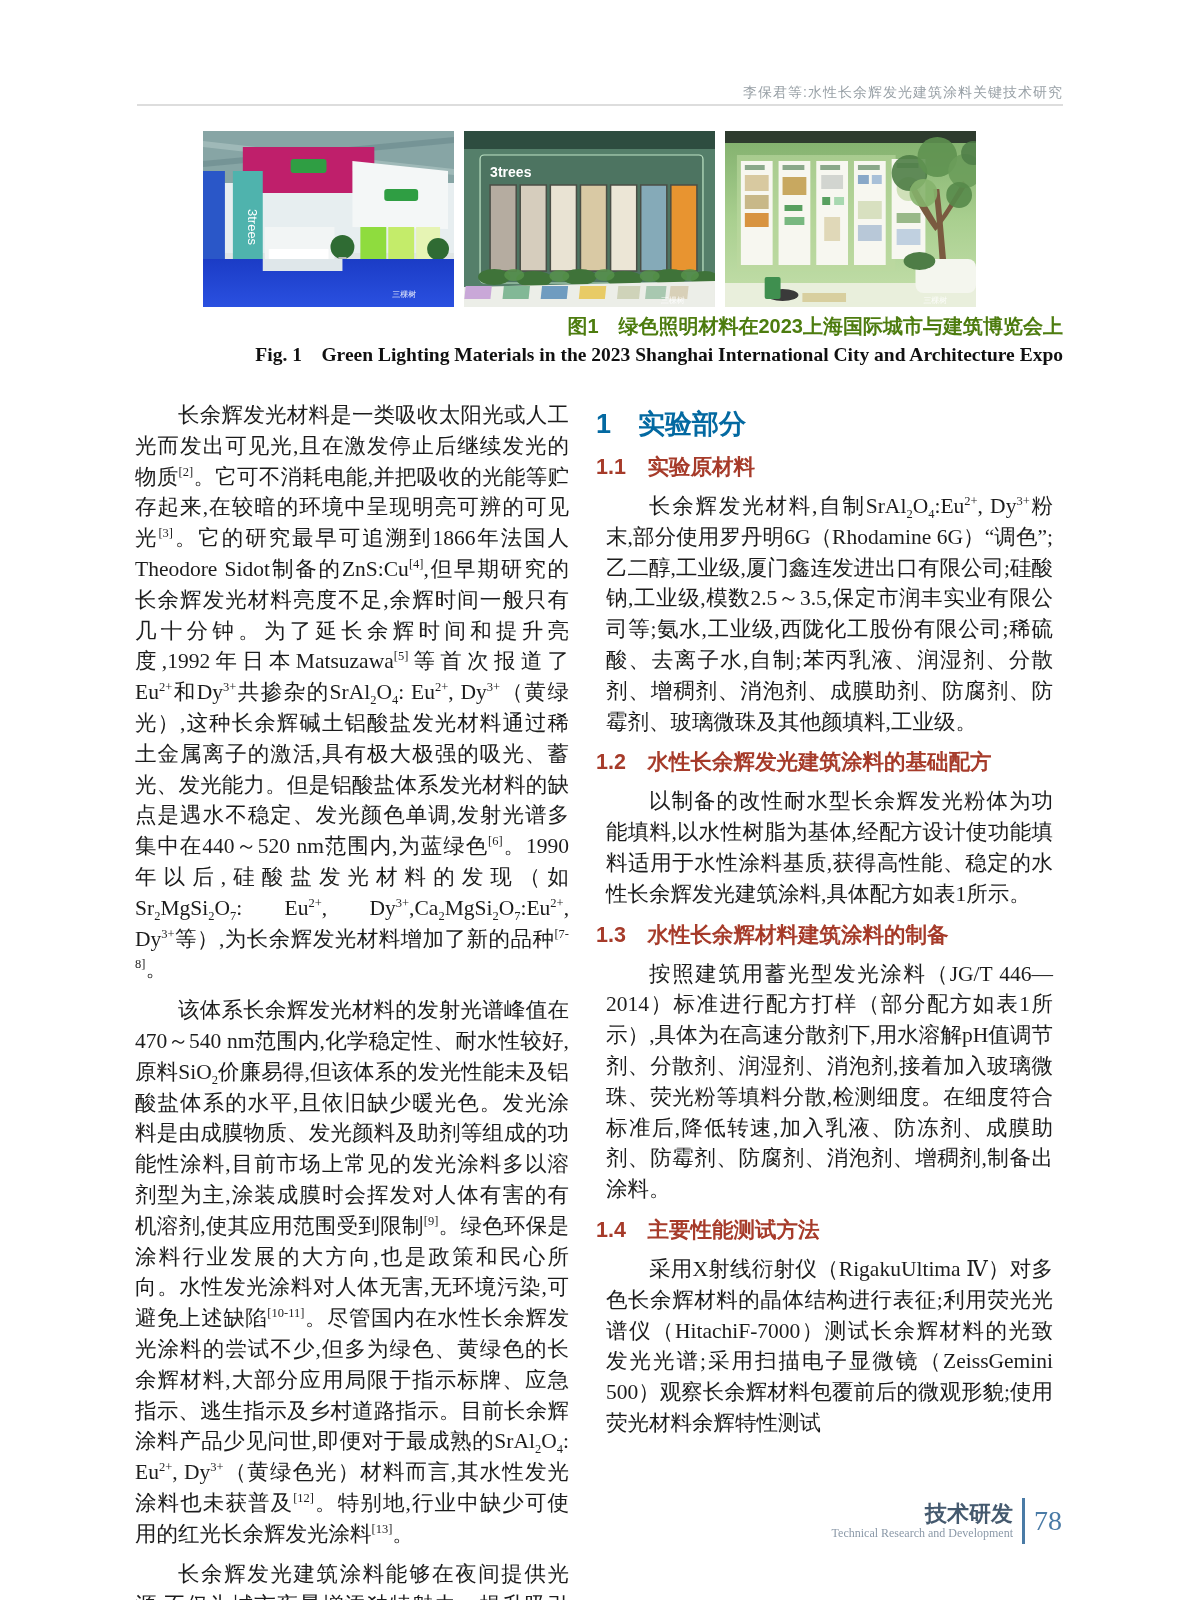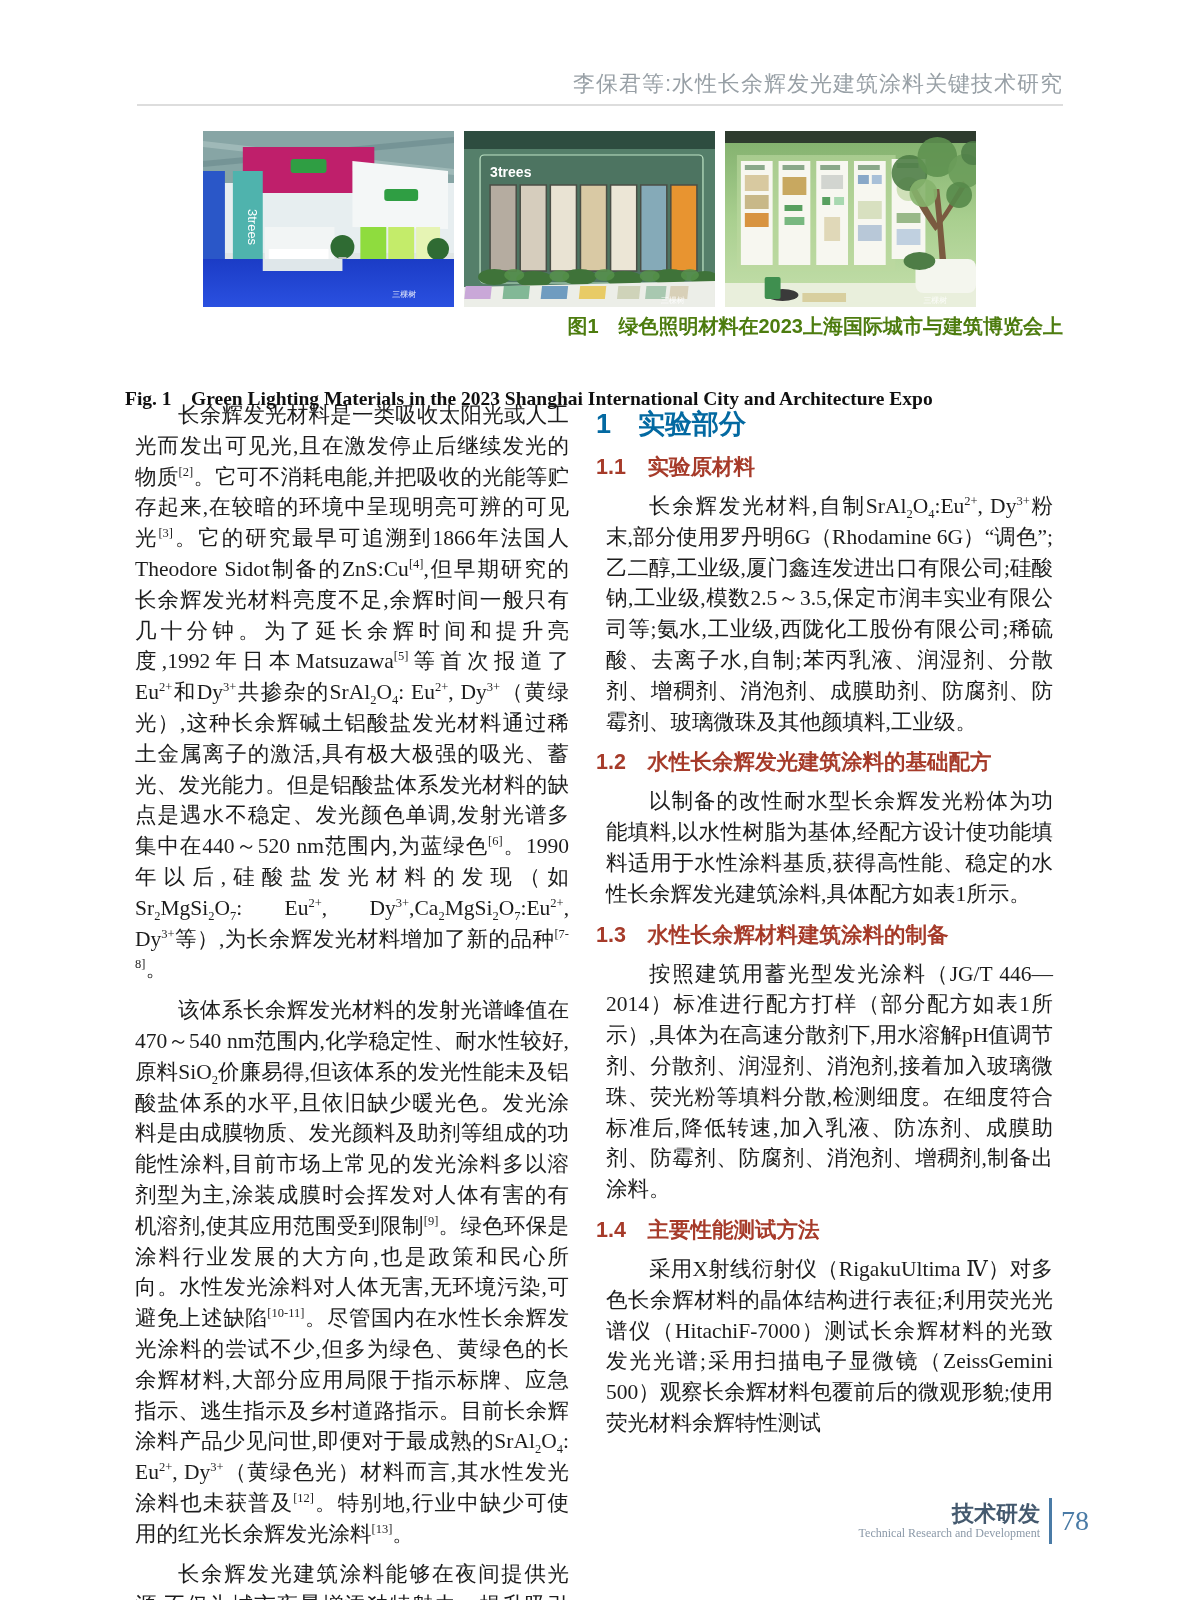--- a/index.html
+++ b/index.html
@@ -1,46 +1,46 @@
 <!DOCTYPE html>
 <html><head>
 <meta charset="utf-8">
 <style>
   html,body{margin:0;padding:0;background:#ffffff;}
   .page{position:relative;width:1187px;height:1600px;background:#ffffff;overflow:hidden;
         font-family:"Liberation Serif","DejaVu Serif",serif;color:#1c1c1c;}
 
-  .running-head{position:absolute;top:69px;right:124px;
+  .running-head{position:absolute;top:84px;right:124px;
         font-family:"Liberation Sans","DejaVu Sans",sans-serif;
-        font-size:22px;color:#98a0a6;letter-spacing:1px;}
+        font-size:14px;color:#98a0a6;letter-spacing:1px;}
   .head-rule{position:absolute;top:104px;left:137px;width:926px;border-top:2px solid #dddddd;}
 
   .figure-row{position:absolute;top:131px;left:203px;width:773px;height:176px;display:flex;gap:10px;}
   .photo{flex:1;height:176px;overflow:hidden;background:#dfe5e5;}
   .photo svg{display:block;width:100%;height:100%;}
 
   .fig-cap-zh{position:absolute;top:313px;left:125px;width:938px;text-align:right;
         font-family:"Liberation Sans","DejaVu Sans",sans-serif;font-weight:bold;font-size:20px;color:#4d7c0f;}
-  .fig-cap-en{position:absolute;top:341px;left:125px;width:938px;text-align:left;
-        font-family:"Liberation Serif","DejaVu Serif",serif;font-weight:bold;font-size:19.5px;color:#101010;margin-top:44px;}
+  .fig-cap-en{position:absolute;top:341px;left:125px;width:938px;text-align:right;
+        font-family:"Liberation Serif","DejaVu Serif",serif;font-weight:bold;font-size:19.5px;color:#101010;}
 
   .body-columns{position:absolute;top:390px;left:125px;width:938px;display:flex;gap:17px;}
   .col-left{width:454px;}
   .col-right{width:467px;}
   .para{margin:10px;font-size:21.5px;line-height:30.8px;text-align:justify;color:#1c1c1c;}
   .para.indent{text-indent:2em;}
   .para sup{font-size:12.5px;line-height:0;}
   .para sub{font-size:12.5px;line-height:0;}
 
   .sec-title{font-family:"Liberation Sans","DejaVu Sans",sans-serif;color:#0369a1;
         font-size:27px;font-weight:bold;margin:16px 0 10px 0;}
   .sub-title{font-family:"Liberation Sans","DejaVu Sans",sans-serif;color:#a63b2a;
         font-size:21.5px;font-weight:bold;margin:9px 0 7px 0;}
 
-  .footer{position:absolute;top:1498px;right:98px;display:flex;align-items:center;gap:9px;}
+  .footer{position:absolute;top:1498px;right:125px;display:flex;align-items:center;gap:9px;}
   .footer-text{text-align:right;}
   .footer-zh{font-family:"Liberation Sans","DejaVu Sans",sans-serif;font-weight:bold;
         font-size:22px;color:#44596e;line-height:24px;}
   .footer-en{font-family:"Liberation Serif","DejaVu Serif",serif;font-size:12px;color:#8b99a8;line-height:15px;}
   .footer-bar{width:3px;height:46px;background:#4a7ba6;}
   .footer-num{font-family:"Liberation Serif","DejaVu Serif",serif;font-size:28px;color:#4a7ba6;}
 </style>
 </head>
 <body>
 

